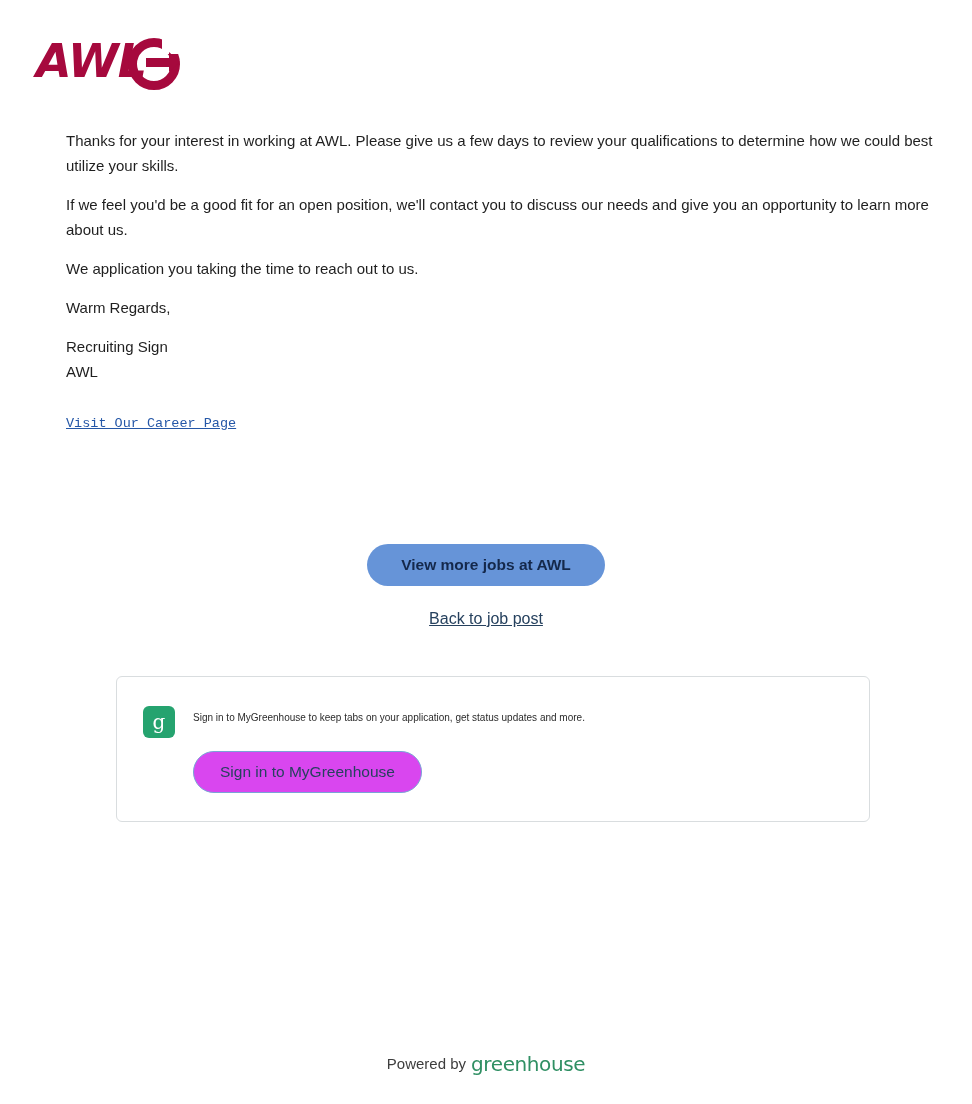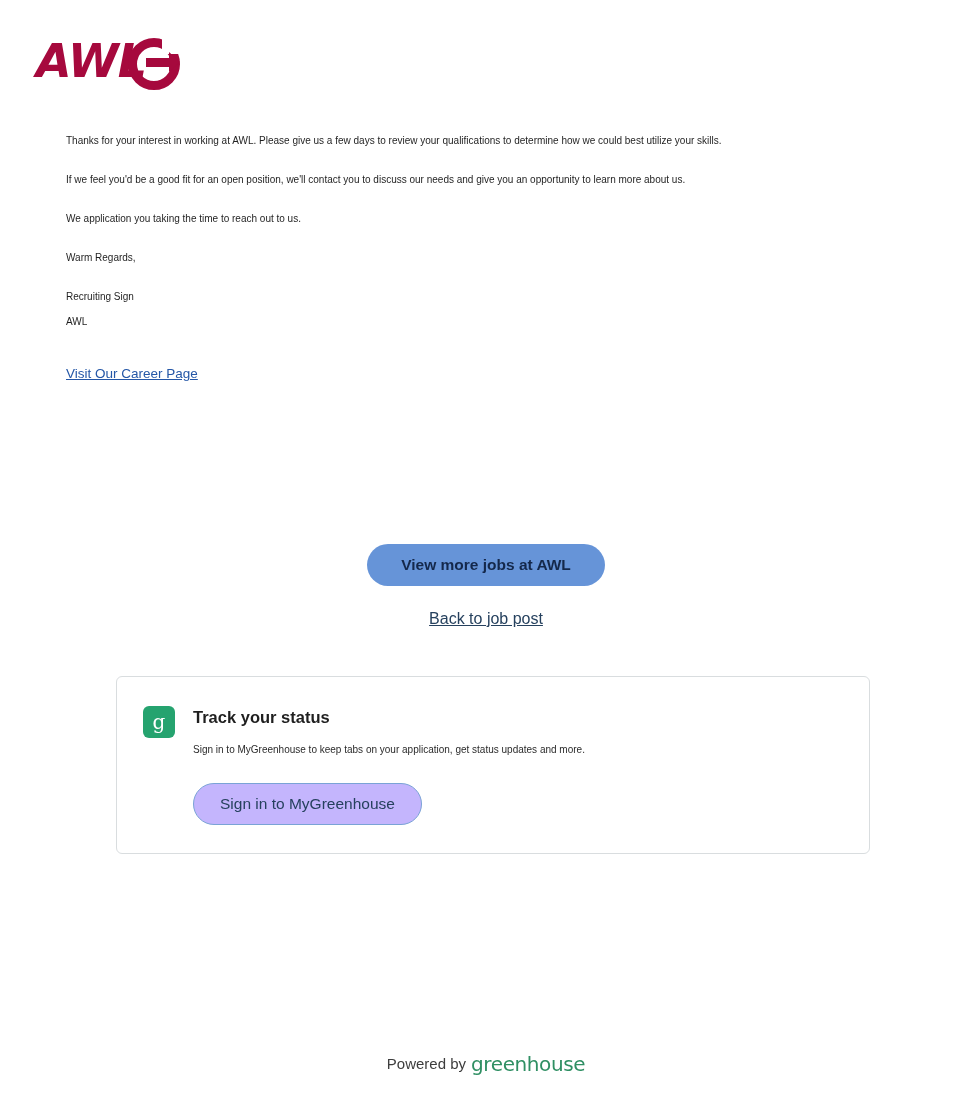--- a/index.html
+++ b/index.html
@@ -73,34 +73,35 @@
 
   
   .letter {
     position: absolute;
     left: 66px;
     top: 128px;
     width: 870px;
   }
   .letter p {
     margin: 0 0 14px 0;
-    font-size: 10px;
+    font-size: 15px;
     line-height: 25px;
     color: #1f1f1f;
   }
   .letter p.tight {
     margin-bottom: 0;
   }
   .career-link {
     display: inline-block;
     margin-top: 18px;
     font-size: 13.5px;
     color: #2557a7;
     text-decoration: underline;
     cursor: pointer;
+    font-family: Liberation Mono, monospace;
   }
 
   
   .cta-area {
     position: absolute;
     left: 0;
     top: 544px;
     width: 972px;
     text-align: center;
   }
@@ -163,21 +164,21 @@
     margin: 6px 0 0 50px;
     font-size: 10px;
     color: #2b2b2b;
     line-height: 22px;
   }
   .signin-btn {
     margin: 22px 0 0 50px;
     display: inline-block;
     border: 1px solid #7aa3d6;
     border-radius: 22px;
-    background: #c4b5fd;
+    background: #d946ef;
     color: #26415e;
     font-family: "Liberation Sans", sans-serif;
     font-size: 15.5px;
     padding: 12px 26px;
     cursor: pointer;
     line-height: 1;
   }
 
   
   .footer {
@@ -218,20 +219,19 @@
   <a class="career-link" href="#">Visit Our Career Page</a>
 </div>
 
 <div class="cta-area">
   <button class="view-jobs-btn">View more jobs at AWL</button>
   <a class="back-link" href="#">Back to job post</a>
 </div>
 
 <div class="status-card">
   <div class="gh-badge">g</div>
-  <h3 class="status-title">Track your status</h3>
   <p class="status-desc">Sign in to MyGreenhouse to keep tabs on your application, get status updates and more.</p>
   <button class="signin-btn">Sign in to MyGreenhouse</button>
 </div>
 
 <div class="footer">
   <span>Powered by</span><span class="gh-word">greenhouse</span>
 </div>
 
 </body></html>

